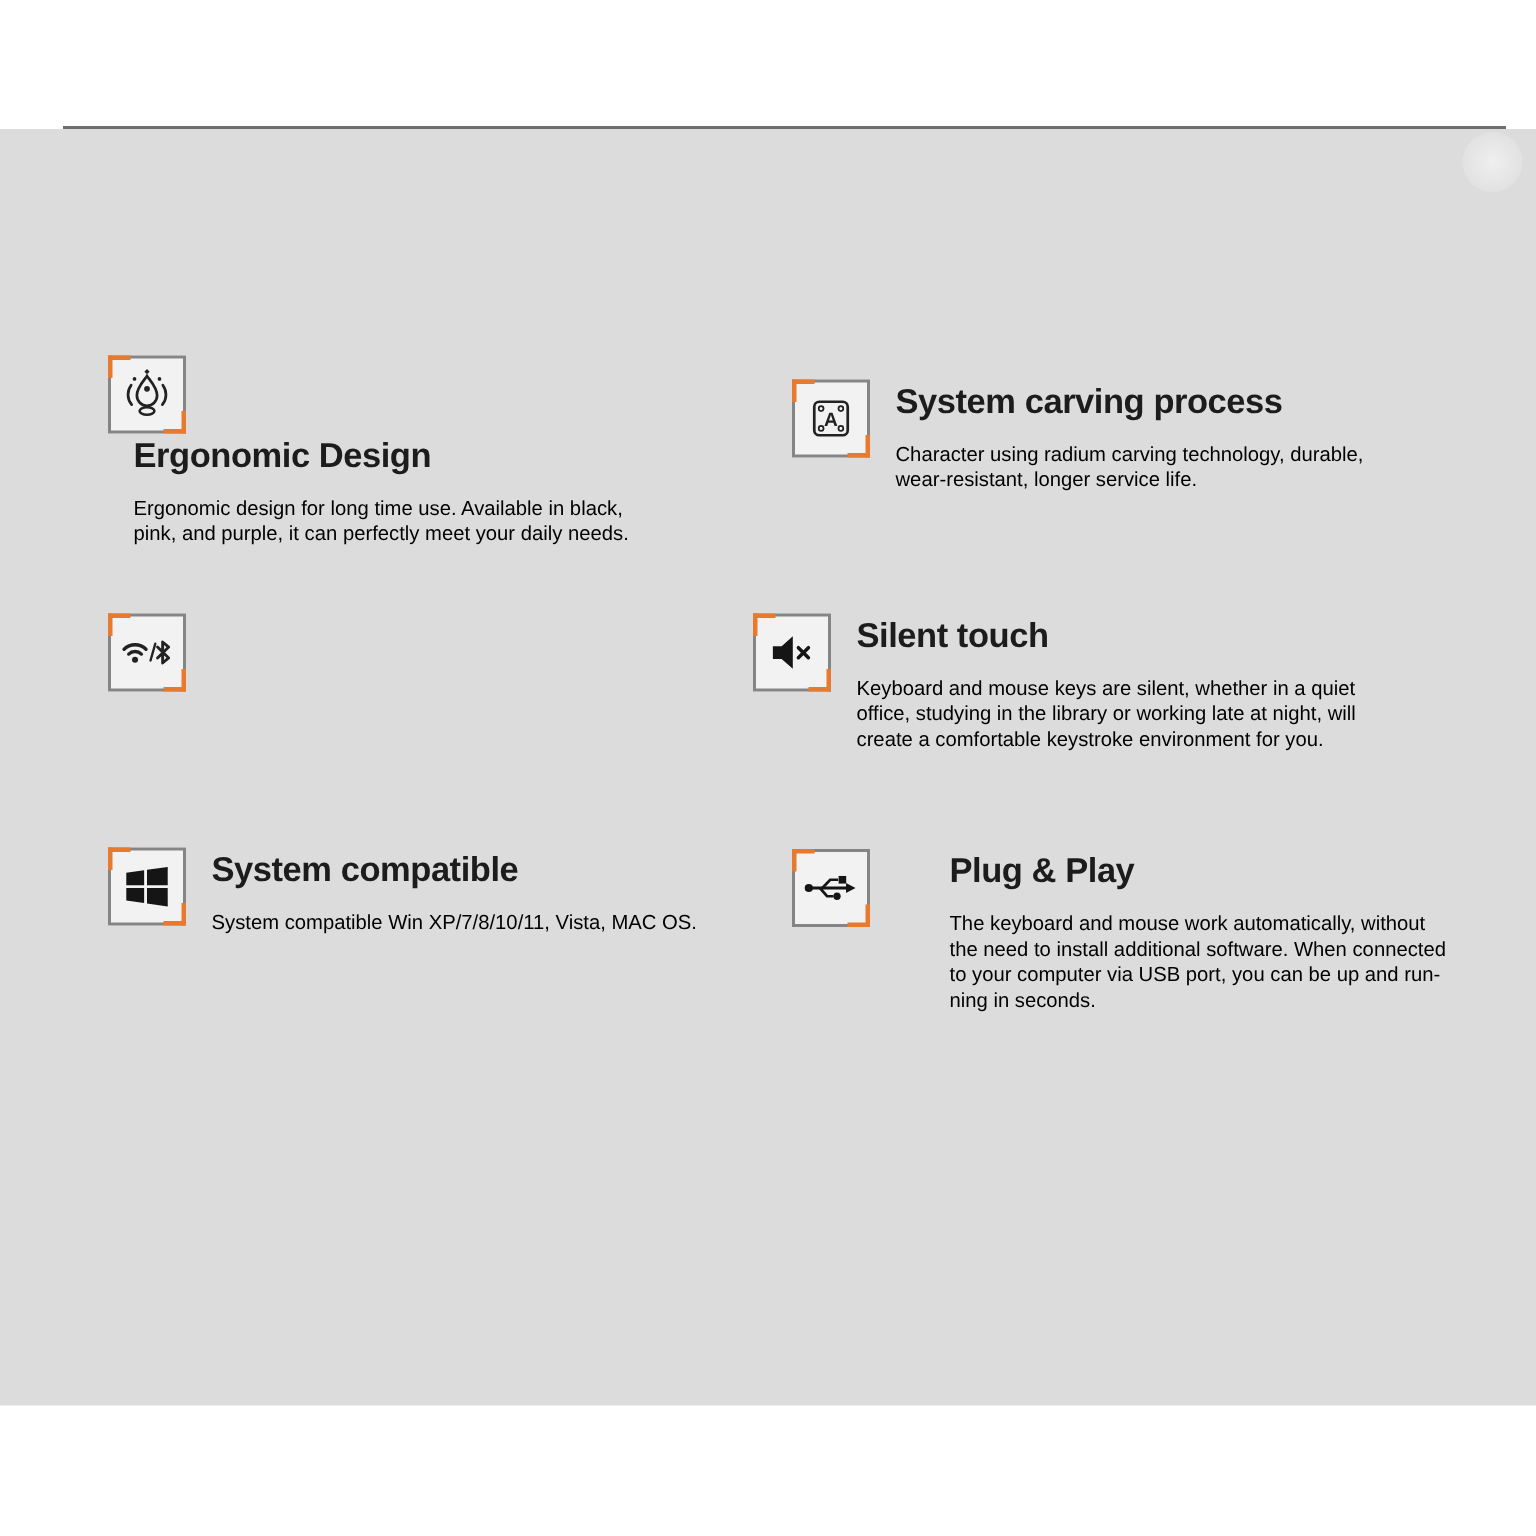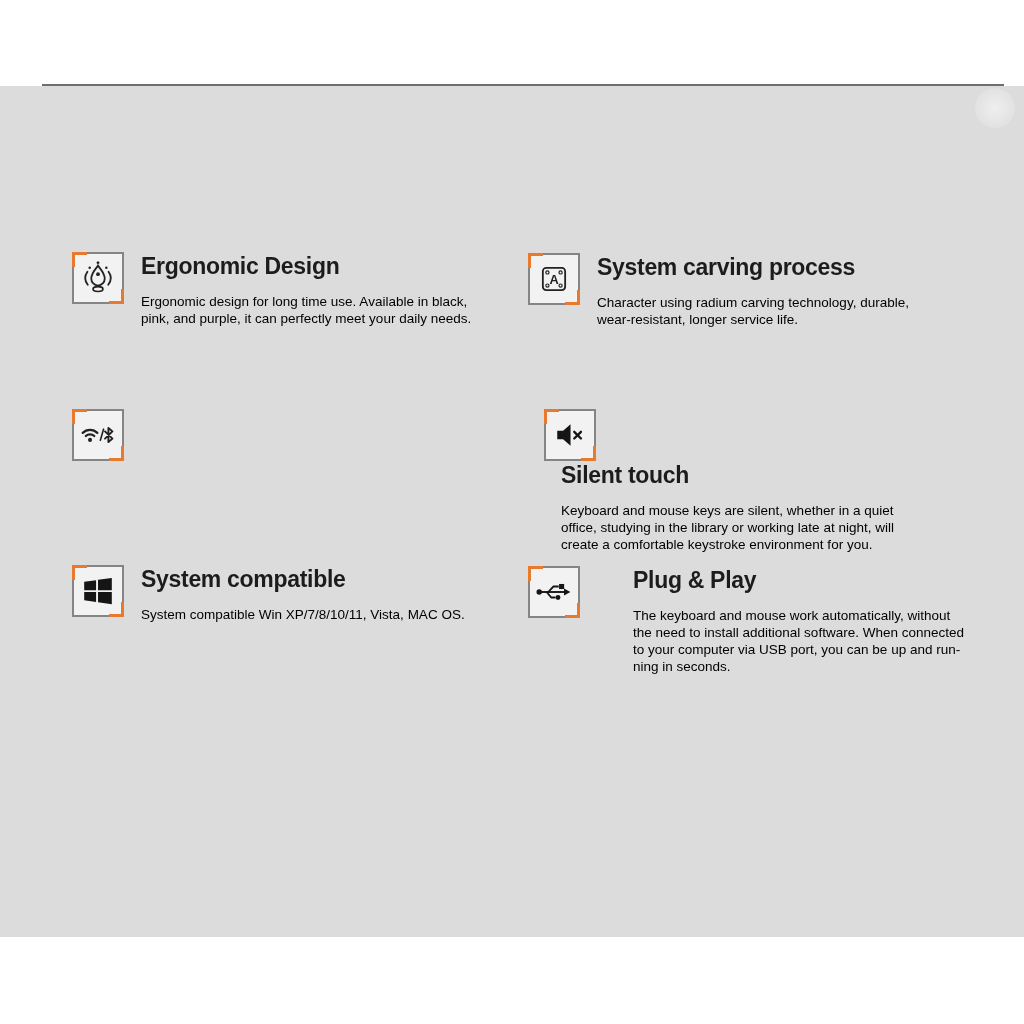--- a/index.html
+++ b/index.html
@@ -84,21 +84,21 @@
 </style>
 </head>
 <body>
 
 <div class="canvas">
 
   <div class="gray-panel"></div>
   <div class="top-divider"></div>
   <div class="smudge"></div>
 
-  <div class="feature-block col-left" style="left:72px; top:252px;">
+  <div class="feature-block col-left" style="left:72px; top:237px;flex-direction:column;">
     <div class="icon-box">
       <div class="corner-tl"></div>
       <div class="corner-br"></div>
       <svg class="icon-svg" width="36" height="36" viewBox="0 0 32 32">
         <path d="M16,5 C18.5,8.5 22,12 22,16.5 A6,6.2 0 0 1 10,16.5 C10,12 13.5,8.5 16,5 Z" fill="none" stroke="#222" stroke-width="1.6"></path>
         <circle cx="16" cy="12.6" r="1.7" fill="#222"></circle>
         <ellipse cx="16" cy="25.8" rx="4.4" ry="2.2" fill="none" stroke="#222" stroke-width="1.5"></ellipse>
         <path d="M6.6,10.5 C4.1,14 4.1,18.5 6.9,22" fill="none" stroke="#222" stroke-width="1.6" stroke-linecap="round"></path>
         <path d="M25.4,10.5 C27.9,14 27.9,18.5 25.1,22" fill="none" stroke="#222" stroke-width="1.6" stroke-linecap="round"></path>
         <circle cx="8.6" cy="6.8" r="1.1" fill="#222"></circle>
@@ -157,21 +157,21 @@
         <text x="16" y="20.6" font-family="Liberation Sans, sans-serif" font-size="12" font-weight="bold" fill="#222" text-anchor="middle">A</text>
       </svg>
     </div>
     <div class="feature-text">
       <div class="feature-title">System carving process</div>
       <div class="feature-desc">Character using radium carving technology, durable,
 wear-resistant, longer service life.</div>
     </div>
   </div>
 
-  <div class="feature-block col-right" style="left:544px; top:409px;flex-direction:column;">
+  <div class="feature-block col-right" style="left:502px; top:409px;">
     <div class="icon-box">
       <div class="corner-tl"></div>
       <div class="corner-br"></div>
       <svg class="icon-svg" width="34" height="34" viewBox="0 0 32 32">
         <polygon points="4,12 9.5,12 16.5,5.8 16.5,26.2 9.5,20 4,20" fill="#151515"></polygon>
         <line x1="20" y1="13" x2="26.3" y2="19.3" stroke="#151515" stroke-width="2.2" stroke-linecap="round"></line>
         <line x1="26.3" y1="13" x2="20" y2="19.3" stroke="#151515" stroke-width="2.2" stroke-linecap="round"></line>
       </svg>
     </div>
     <div class="feature-text">

